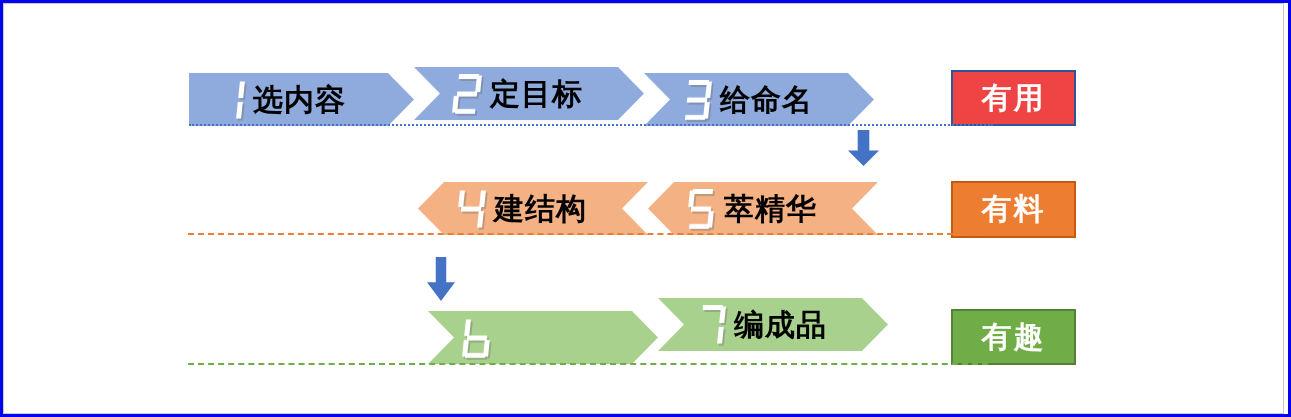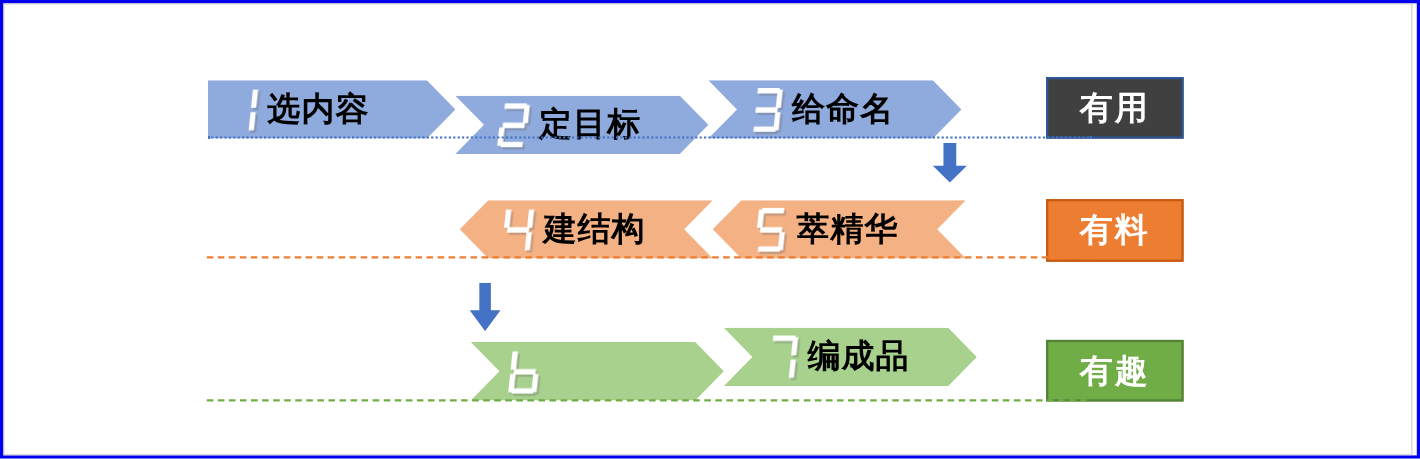--- a/index.html
+++ b/index.html
@@ -17,22 +17,22 @@
     border:1px solid #c9c9c9;
     pointer-events:none;
   }
   
   .step{
     position:absolute;height:53px;
     display:flex;align-items:center;
     box-sizing:border-box;
   }
   .arrow-bg{position:absolute;left:0;top:0;width:100%;height:100%;}
-  .s1{left:186px;top:70px;width:225px;padding-left:18px;}
-  .s2{left:411px;top:84px;width:230px;padding-left:40px;}
+  .s1{left:186px;top:70px;width:225px;padding-left:28px;}
+  .s2{left:411px;top:64px;width:230px;padding-left:40px;}
   .s3{left:641px;top:70px;width:230px;padding-left:40px;align-items:center;}
   .s4{left:415px;top:179px;width:230px;padding-left:40px;}
   .s5{left:645px;top:179px;width:230px;padding-left:40px;}
   .s6{left:425px;top:308px;width:230px;padding-left:36px;}
   .s7{left:655px;top:295px;width:230px;padding-left:40px;}
   .digit{
     position:relative;flex:0 0 auto;margin-right:10px;
     transform:skewX(-6deg);
     filter:drop-shadow(2px 2px 0 rgba(100,100,100,0.35));
     height:40px;
@@ -164,21 +164,21 @@
     <span class="digit">
         <svg width="26" height="40" viewBox="0 0 26 40">
           <rect x="3" y="0" width="20" height="5" fill="#FFFFFF"></rect>
           <rect x="21" y="1.5" width="5" height="16.5" fill="#FFFFFF"></rect>
           <rect x="21" y="22" width="5" height="16.5" fill="#FFFFFF"></rect>
         </svg>
       </span>
     <span class="step-label">编成品</span>
   </div>
 
-  <div class="badge b1" style="background: #404040; border-color: rgb(46, 86, 151);">
+  <div class="badge b1" style="background: #ef4444; border-color: rgb(46, 86, 151);">
     <span>有用</span>
   </div>
   <div class="badge b2" style="background: rgb(237, 125, 49); border-color: rgb(197, 90, 17);">
     <span>有料</span>
   </div>
   <div class="badge b3" style="background: rgb(112, 173, 71); border-color: rgb(83, 129, 53);">
     <span>有趣</span>
   </div>
 
   <div class="row-line d1" style="border-color: rgb(68, 114, 196);"></div>

